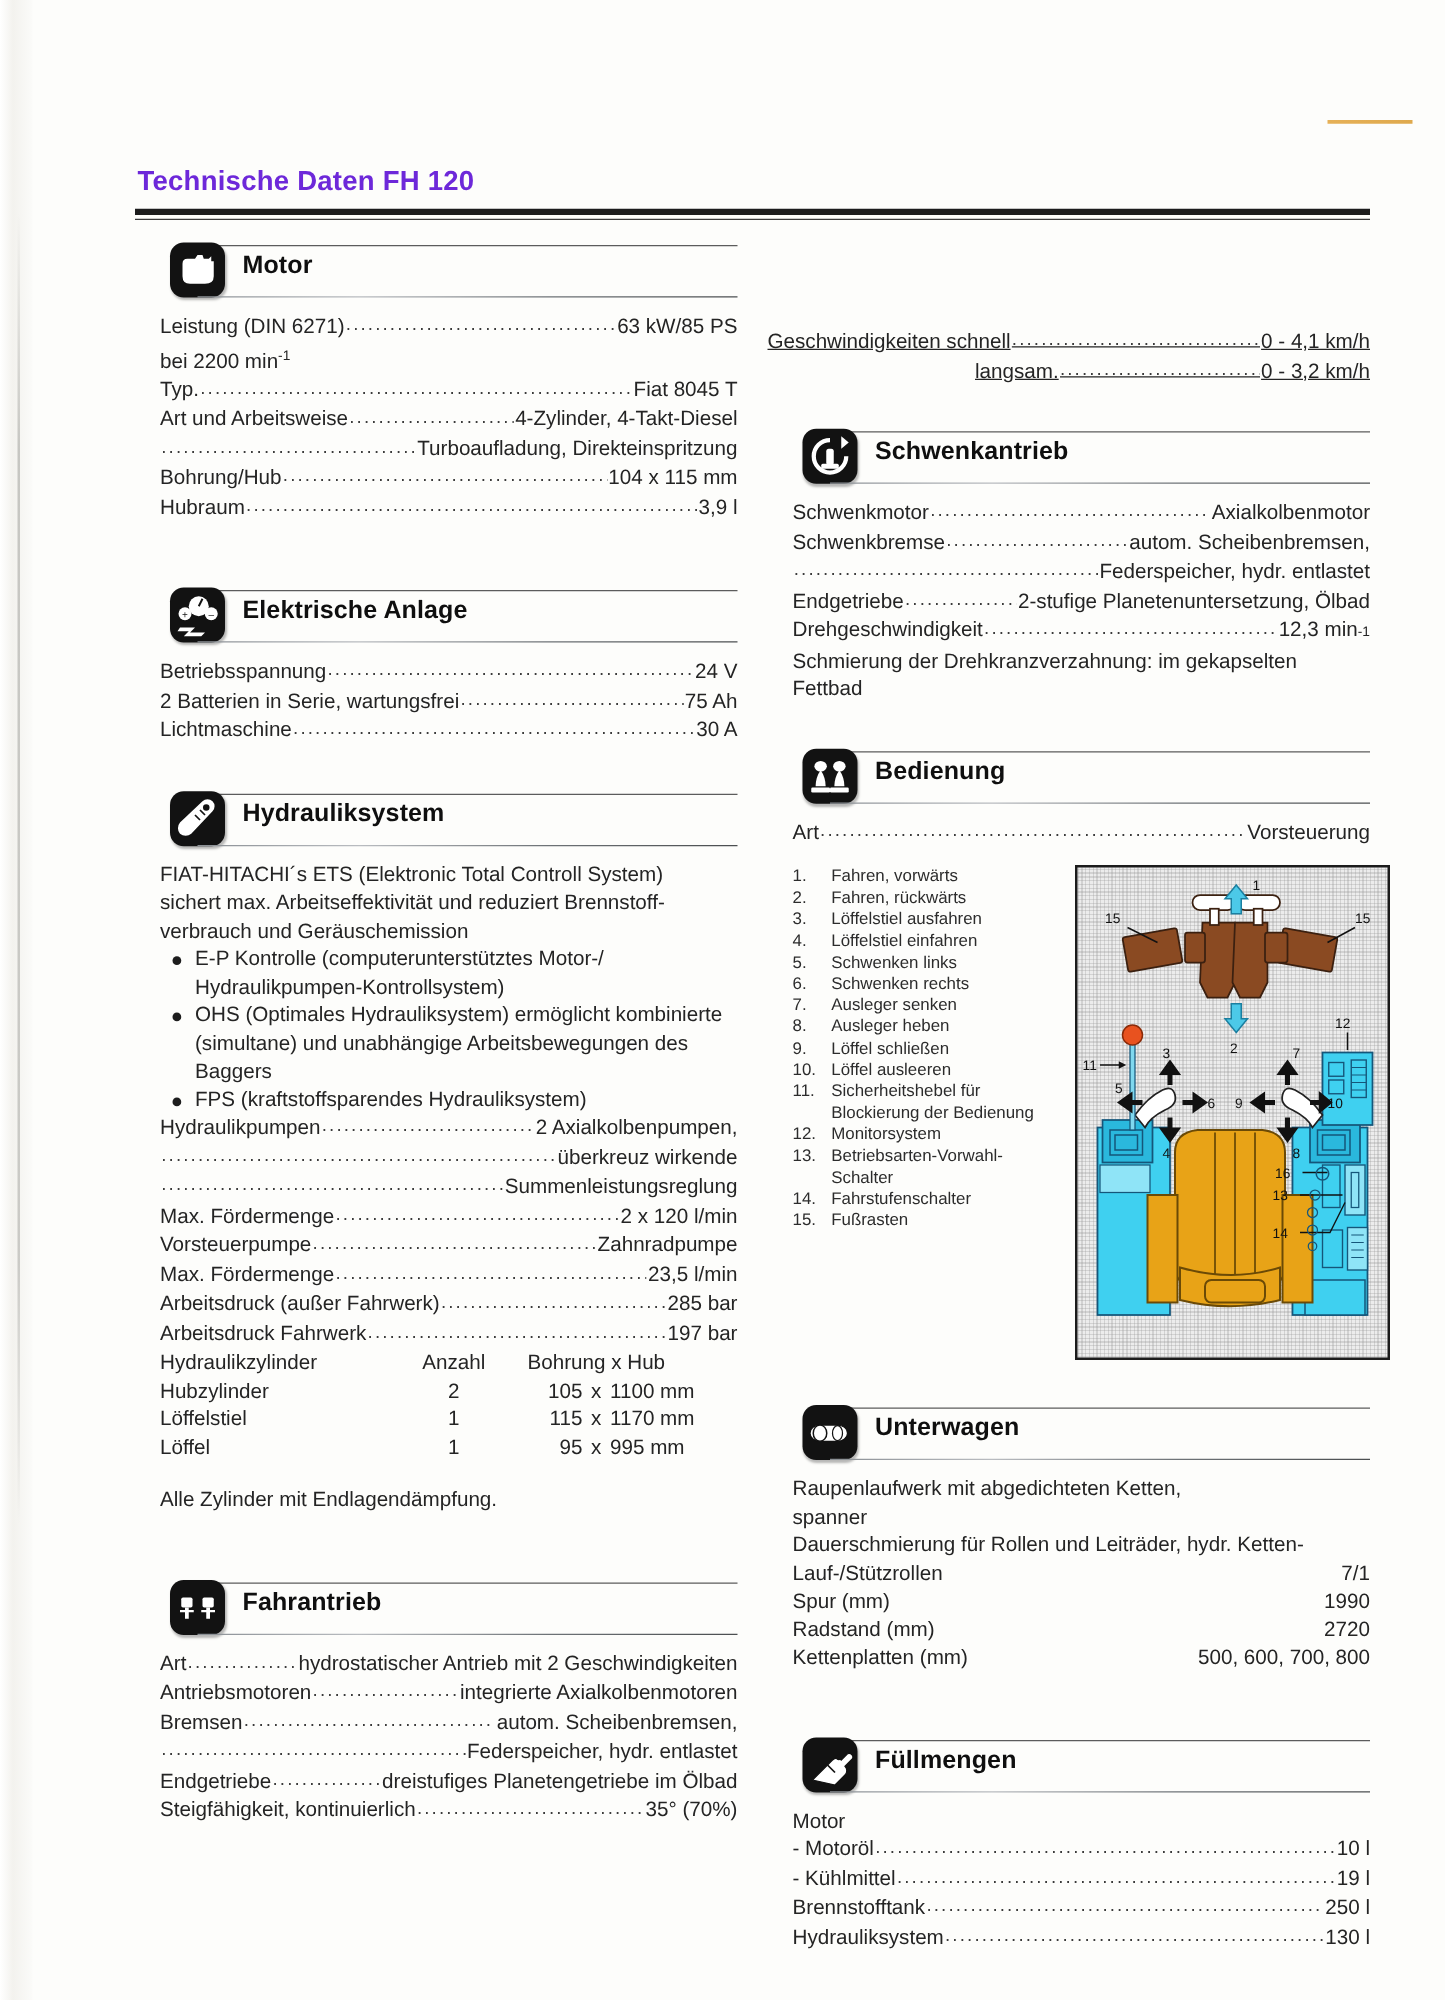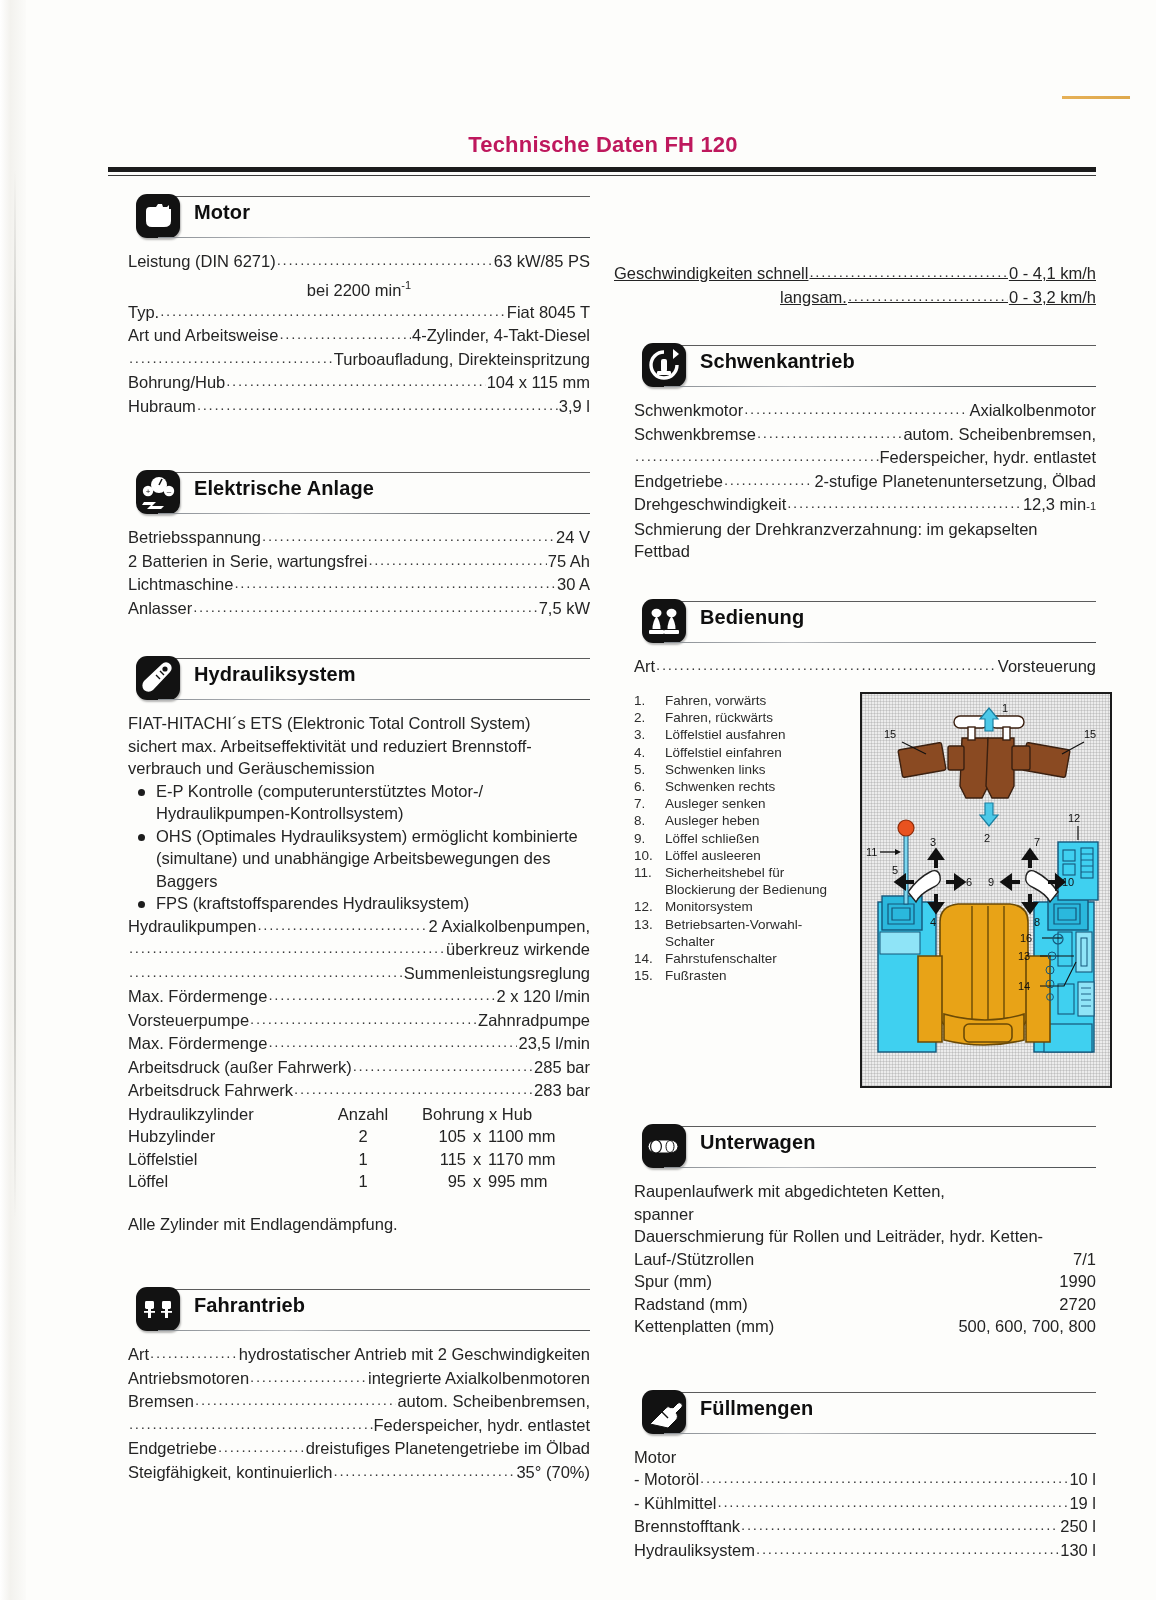--- a/index.html
+++ b/index.html
@@ -44,23 +44,22 @@
     position: absolute;
     left: 108px;
     top: 132px;
     width: 988px;
   }
   
   .doc-title {
     font-size: 22px;
     font-weight: bold;
     letter-spacing: .2px;
-    color: #be185d;
+    color: #6d28d9;
     margin: 0 0 9px 2px;
-    text-align: center;
   }
   .title-rule {
     height: 5px;
     background: #1c1c1c;
     margin-bottom: 3px;
   }
   .title-rule2 {
     height: 1px;
     background: #3a3a3a;
     margin-bottom: 14px;
@@ -137,21 +136,21 @@
     top: -2px;
     color: #3a3a3a;
     letter-spacing: 1.7px;
     font-size: 15px;
   }
   .dots::after {
     content: "............................................................................................................................";
   }
   .val { flex: 0 0 auto; }
   .plain { display: block; }
-  .indent-r { text-align: center; display: block; }
+  .indent-r { text-align: left; display: block; }
   
   .bul {
     margin: 0;
     padding: 0;
     list-style: none;
   }
   .bul li {
     position: relative;
     padding-left: 28px;
     line-height: 22.5px;
@@ -321,25 +320,20 @@
             <div class="row">
               <span class="lbl">2 Batterien in Serie, wartungsfrei</span>
               <span class="dots"></span>
               <span class="val">75 Ah</span>
             </div>
             <div class="row">
               <span class="lbl">Lichtmaschine</span>
               <span class="dots"></span>
               <span class="val">30 A</span>
             </div>
-            <div class="row">
-              <span class="lbl">Anlasser</span>
-              <span class="dots"></span>
-              <span class="val">7,5 kW</span>
-            </div>
           </div>
         </div>
 
         <div class="sec-gap-m"></div>
 
         <div class="sec">
           <div class="sec-head">
             <div class="sec-rule-top"></div>
             <div class="sec-icon">
               <svg width="44" height="44" viewBox="0 0 44 44">
@@ -391,21 +385,21 @@
               <span class="val">23,5 l/min</span>
             </div>
             <div class="row">
               <span class="lbl">Arbeitsdruck (außer Fahrwerk)</span>
               <span class="dots"></span>
               <span class="val">285 bar</span>
             </div>
             <div class="row">
               <span class="lbl">Arbeitsdruck Fahrwerk</span>
               <span class="dots"></span>
-              <span class="val">283 bar</span>
+              <span class="val">197 bar</span>
             </div>
 
             <table class="cyl">
               <tbody>
                 <tr>
                   <td class="c-name">Hydraulikzylinder</td>
                   <td class="c-qty">Anzahl</td>
                   <td class="c-bore">Bohrung x Hub</td>
                 </tr>
                 <tr>

